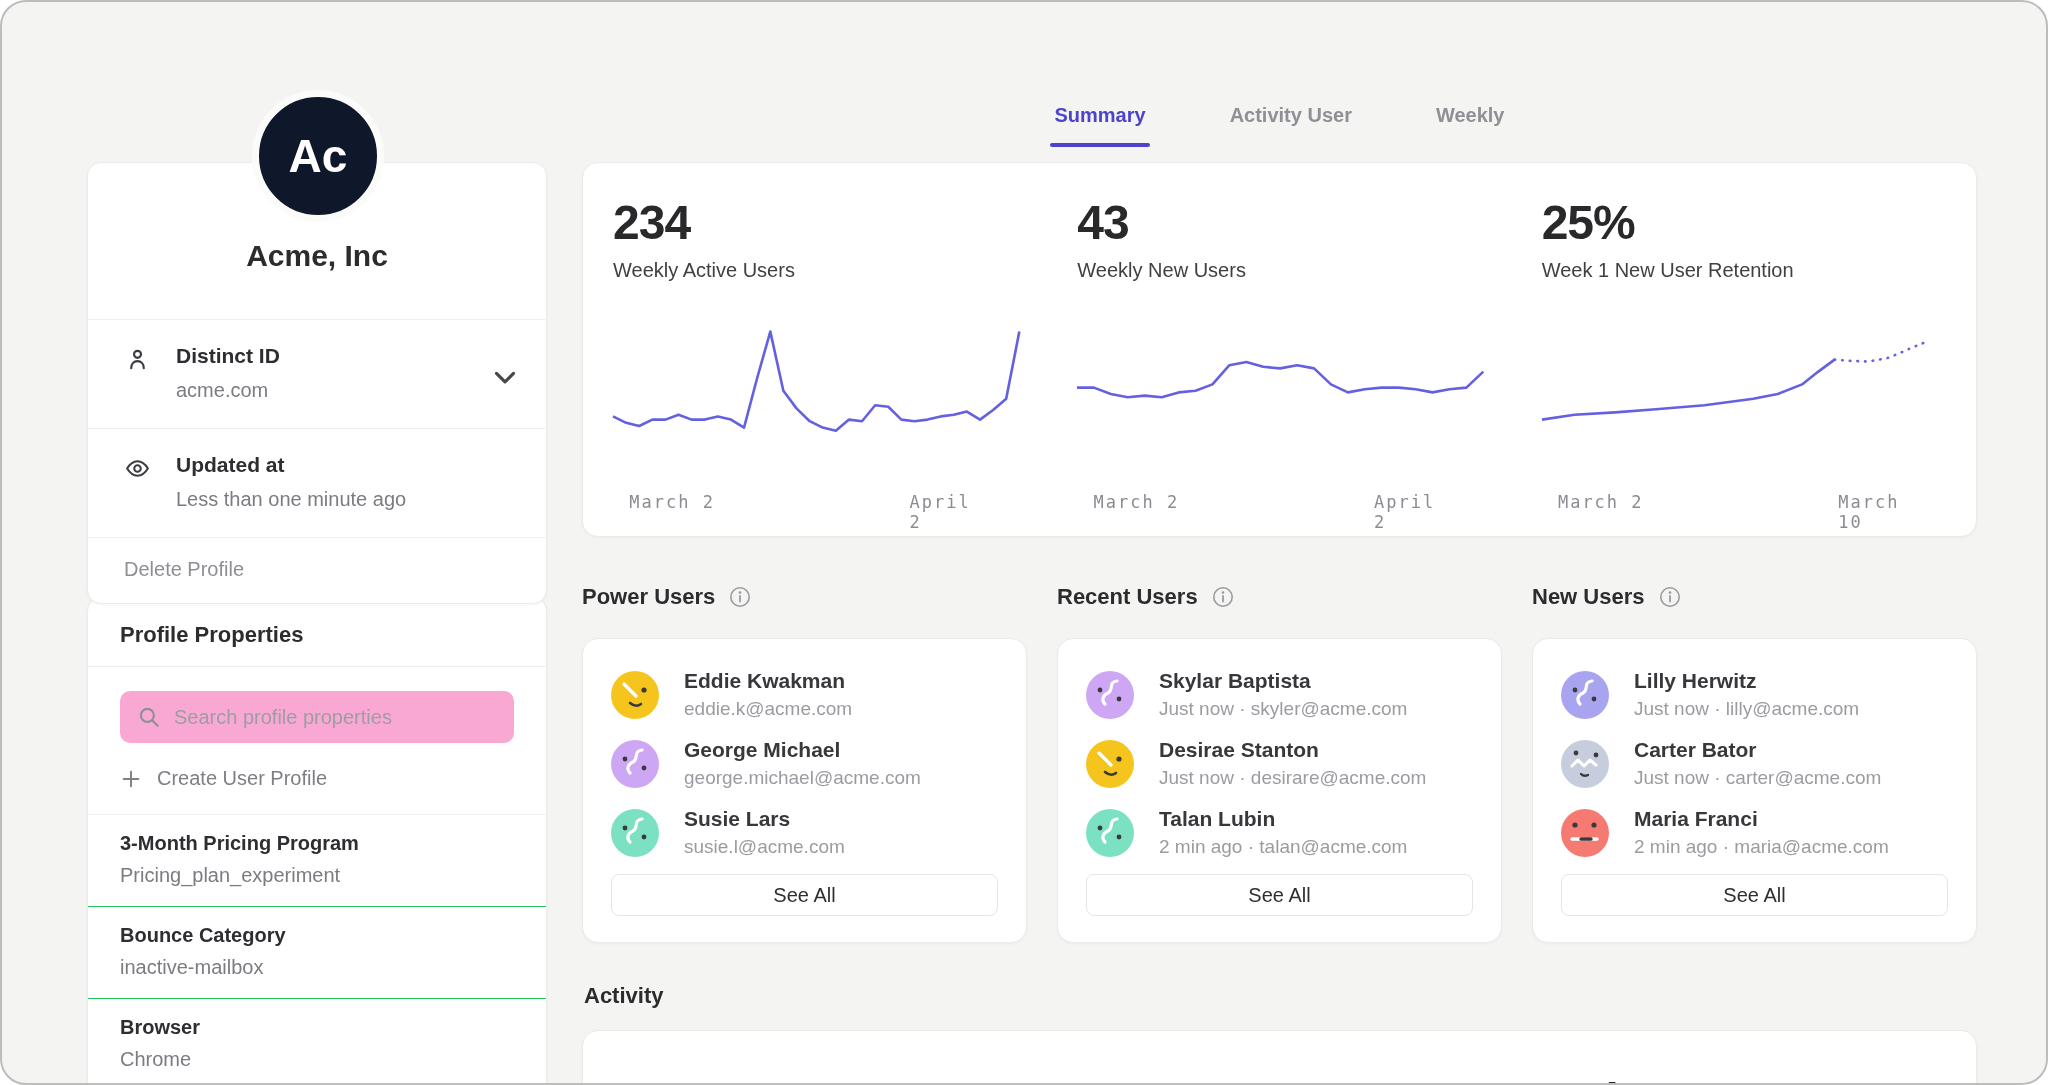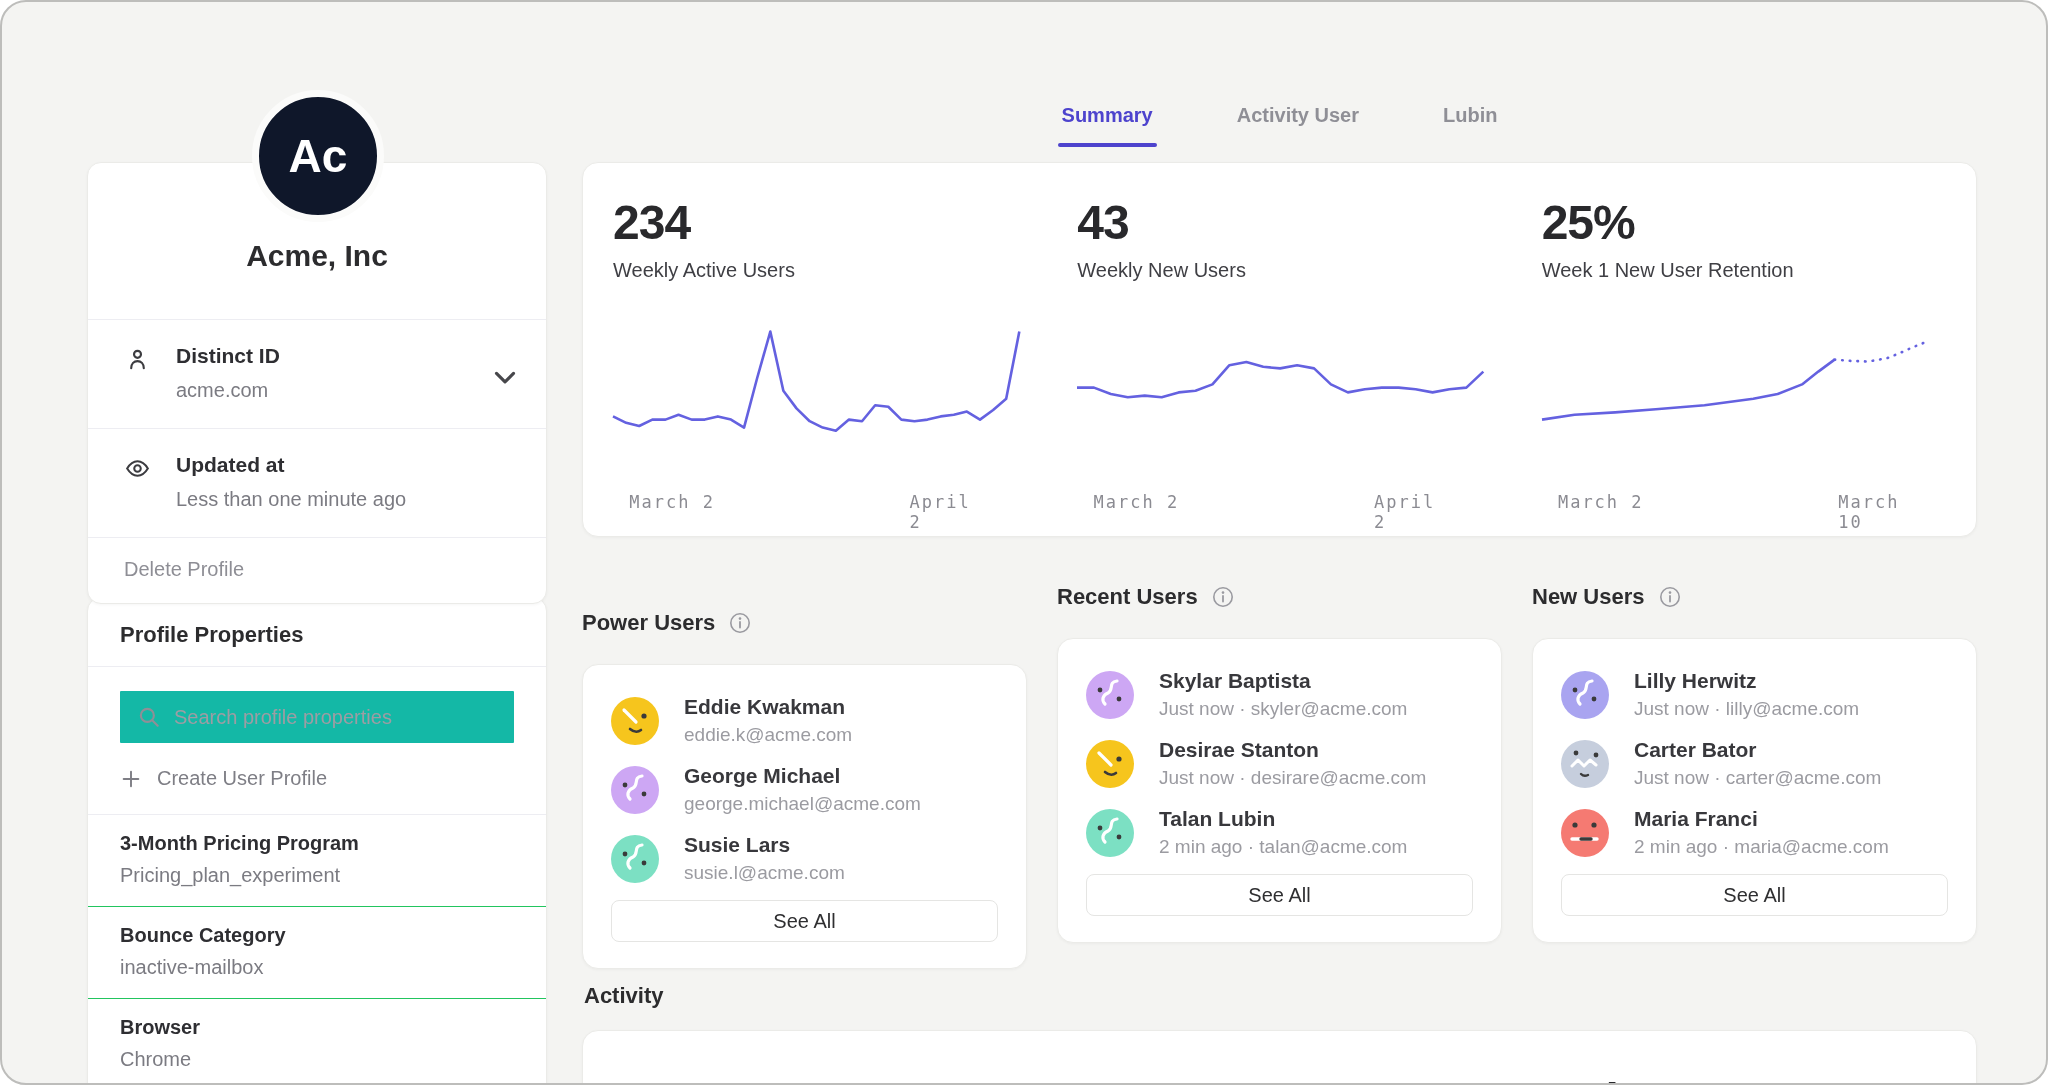--- a/index.html
+++ b/index.html
@@ -34,21 +34,21 @@
   .field-icon { position:absolute; left:36px; top:26px; width:27px; height:27px; color:#3c3c40; }
   .field-label { font-size:21px; font-weight:700; color:#2e2e32; }
   .field-value { margin-top:11px; font-size:20px; color:#7b7b82; }
   .chevron-btn { position:absolute; right:24px; top:40px; width:34px; height:34px; border:none; background:none; color:#47474b; cursor:pointer; }
   .delete-row { display:block; width:100%; text-align:left; padding:20px 36px 22px; font-size:20px; color:#8e8e95; background:none; border:none; font-family:inherit; cursor:pointer; }
 
   .props-card { position:absolute; left:85px; top:595px; width:460px; height:560px; border-radius:14px; }
   .props-header { padding:24px 32px 18px; font-size:22px; font-weight:700; color:#2c2c2e; border-bottom:1px solid #ededf2; }
   .search-wrap { position:relative; margin:24px 32px 0; }
   .search-input {
-    width:100%; height:52px; border:none; border-radius:1px; background:#14b8a6;
+    width:100%; height:52px; border:none; border-radius:10px; background:#f9a8d4;
     padding:0 16px 0 54px; font-size:20px; color:#333; font-family:inherit; outline:none;
   }
   .search-input::placeholder { color:#9d9da3; }
   .search-icon { position:absolute; left:16px; top:13px; width:26px; height:26px; color:#8f8f96; }
   .create-row {
     display:flex; align-items:center; gap:15px; margin:24px 32px 24px;
     font-size:20px; color:#7e7e85; background:none; border:none; font-family:inherit; cursor:pointer;
   }
   .create-row .plus-icon { width:22px; height:22px; color:#7e7e85; }
   .props-divider { border-bottom:1px solid #ededf2; }
@@ -73,21 +73,21 @@
   .stat-col { width:465px; padding:32px 28px 0 30px; position:relative; }
   .stat-number { font-size:48px; font-weight:700; color:#29292c; letter-spacing:-1px; }
   .stat-label { margin-top:9px; font-size:20px; color:#3f3f44; }
   .chart { display:block; width:100%; height:160px; margin-top:32px; overflow:visible; }
   .axis-row { position:relative; margin-top:18px; height:24px; font-family:"DejaVu Sans Mono", monospace; font-size:17px; letter-spacing:2px; color:#8b8b92; }
   .axis-left { position:absolute; left:4%; }
   .axis-right { position:absolute; left:82%; transform:translateX(-50%); }
 
   
   .user-block { position:absolute; top:582px; width:445px; }
-  .ub-1 { left:580px;margin-top:26px; } .ub-2 { left:1055px; } .ub-3 { left:1530px; }
+  .ub-1 { left:580px; } .ub-2 { left:1055px; } .ub-3 { left:1530px; }
   .section-head { display:flex; align-items:center; gap:13px; font-size:22px; font-weight:700; color:#2c2c2e; }
   .info-btn { width:24px; height:24px; border:none; background:none; color:#9a9aa0; padding:0; cursor:pointer; }
   .user-card { margin-top:28px; height:305px; border-radius:16px; position:relative; padding:30px 28px 0; }
   .user-row { display:flex; align-items:center; gap:25px; margin-bottom:18px; cursor:pointer; }
   .u-avatar { width:48px; height:48px; border-radius:50%; flex:none; }
   .u-avatar svg { display:block; width:100%; height:100%; }
   .u-name { font-size:21px; font-weight:700; color:#38383c; }
   .u-sub { margin-top:5px; font-size:19px; color:#9b9ba1; }
   .see-all {
     position:absolute; left:28px; right:28px; bottom:26px; height:42px;
@@ -180,21 +180,21 @@
     </div>
     <div class="prop-row">
       <div class="prop-name">Browser</div>
       <div class="prop-value">Chrome</div>
     </div>
   </section>
 
   <nav class="tabs">
     <button class="tab active">Summary</button>
     <button class="tab">Activity User</button>
-    <button class="tab">Lubin</button>
+    <button class="tab">Weekly</button>
   </nav>
 
   <section class="card stats-card">
     <div class="stat-col">
       <div class="stat-number">234</div>
       <div class="stat-label">Weekly Active Users</div>
       <svg class="chart" preserveAspectRatio="none" viewBox="0 0 405 160">
           <polyline points="0.0,102.4 13.1,108.8 26.1,112.0 39.2,105.6 52.3,105.6 65.3,100.8 78.4,105.6 91.5,105.6 104.5,102.4 117.6,105.6 130.6,113.6 143.7,64.0 156.8,17.6 169.8,76.8 182.9,94.4 196.0,107.2 209.0,113.6 222.1,116.8 235.2,105.6 248.2,107.2 261.3,91.2 274.4,92.8 287.4,105.6 300.5,107.2 313.5,105.6 326.6,102.4 339.7,100.8 352.7,97.6 365.8,105.6 378.9,96.0 391.9,84.8 405.0,17.6" fill="none" stroke="#6461e0" stroke-width="2.6" stroke-linejoin="round"></polyline>
         </svg>
       <div class="axis-row">

